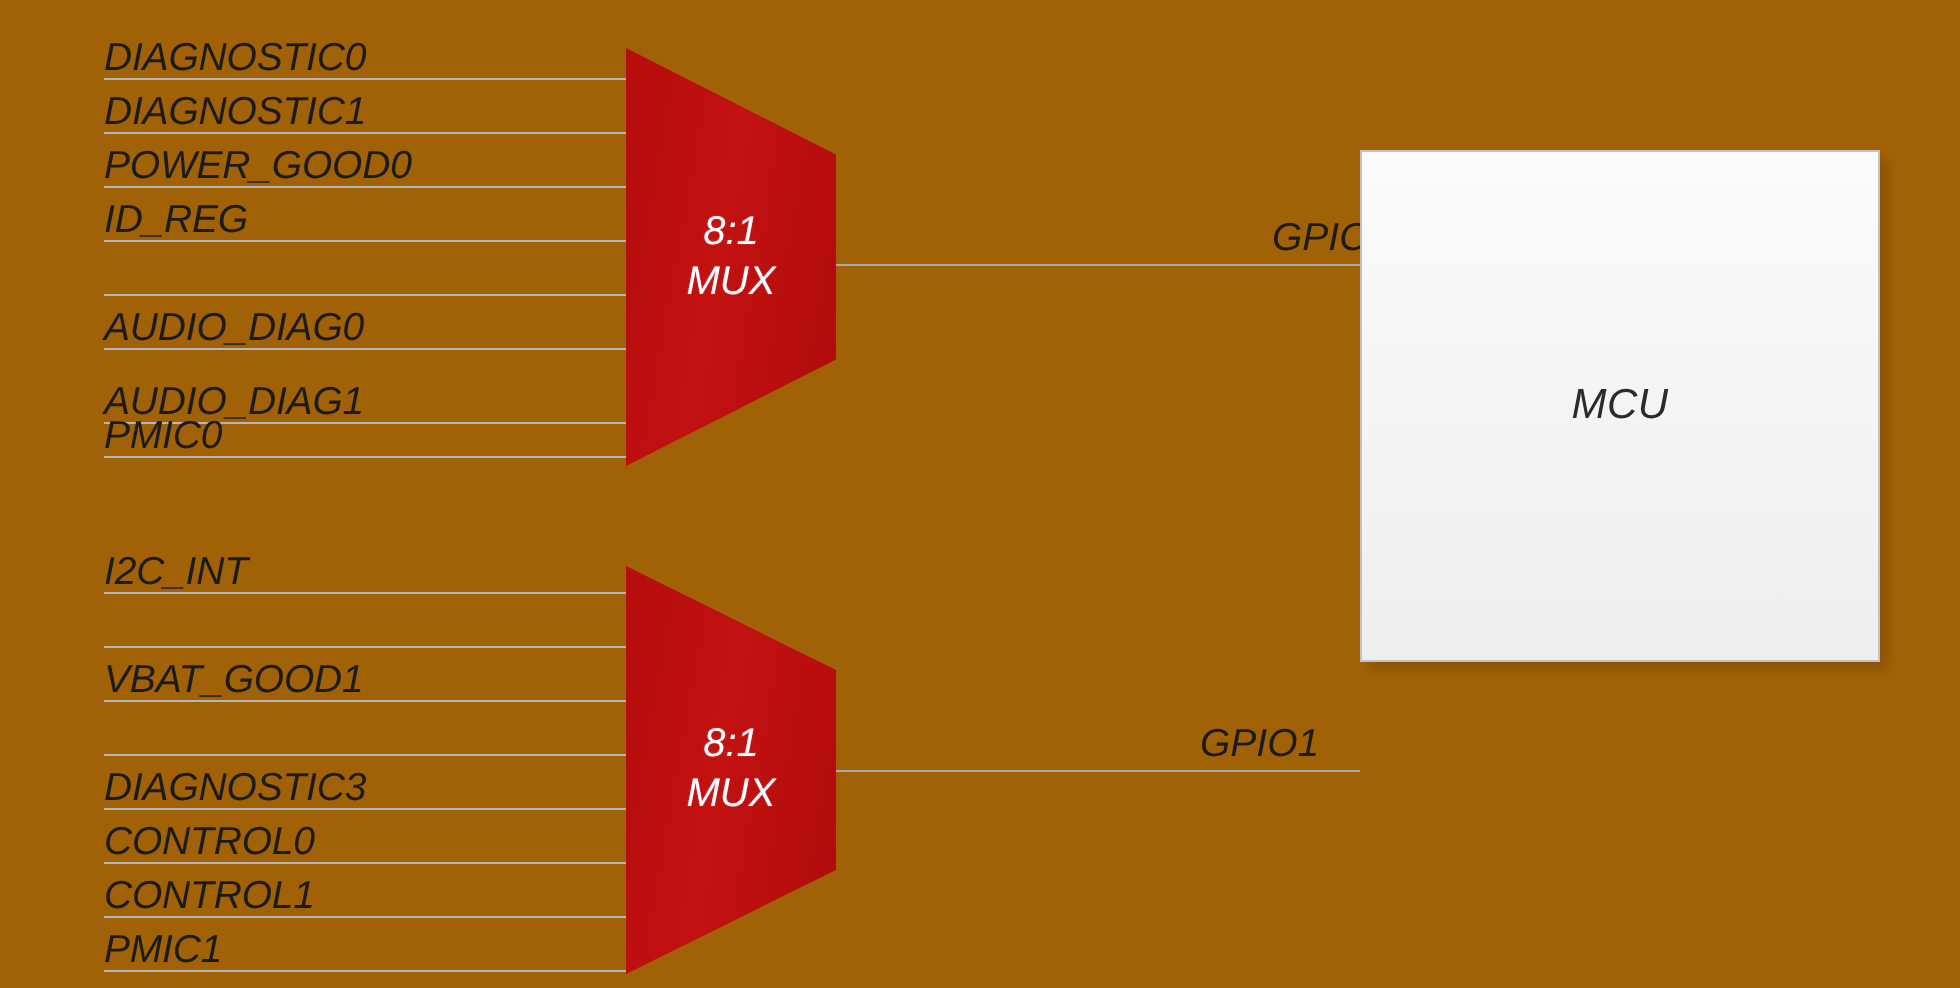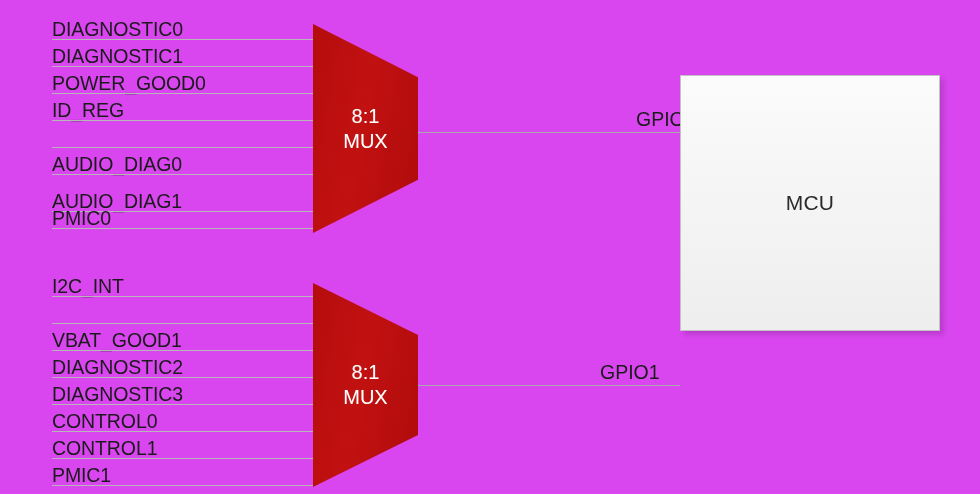--- a/index.html
+++ b/index.html
@@ -7,22 +7,23 @@
     padding: 0;
     background: #ffffff;
   }
   body {
     font-family: "Liberation Sans", sans-serif;
   }
   #canvas {
     position: relative;
     width: 980px;
     height: 494px;
-    background: #d946ef;
+    background: #a16207;
     overflow: hidden;
+    font-style: italic;
   }
 
   
   .signal-group {
     position: absolute;
     left: 0;
     width: 320px;
   }
   .signal-row {
     position: absolute;
@@ -172,21 +173,20 @@
       <span class="sig-wire"></span>
     </div>
     <div class="signal-row" style="top:297px">
       <span class="sig-wire"></span>
     </div>
     <div class="signal-row" style="top:324px">
       <span class="sig-label">VBAT_GOOD1</span>
       <span class="sig-wire"></span>
     </div>
     <div class="signal-row" style="top:351px">
-      <span class="sig-label">DIAGNOSTIC2</span>
       <span class="sig-wire"></span>
     </div>
     <div class="signal-row" style="top:378px">
       <span class="sig-label">DIAGNOSTIC3</span>
       <span class="sig-wire"></span>
     </div>
     <div class="signal-row" style="top:405px">
       <span class="sig-label">CONTROL0</span>
       <span class="sig-wire"></span>
     </div>

